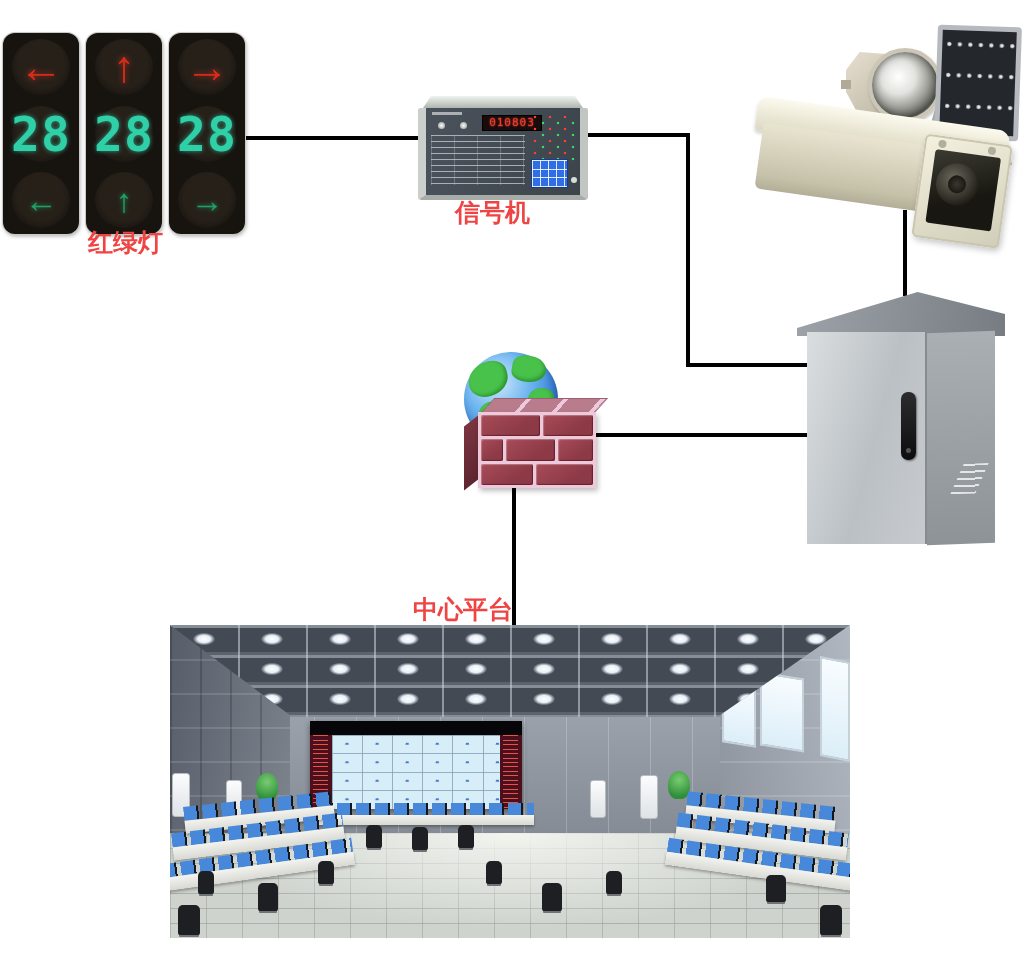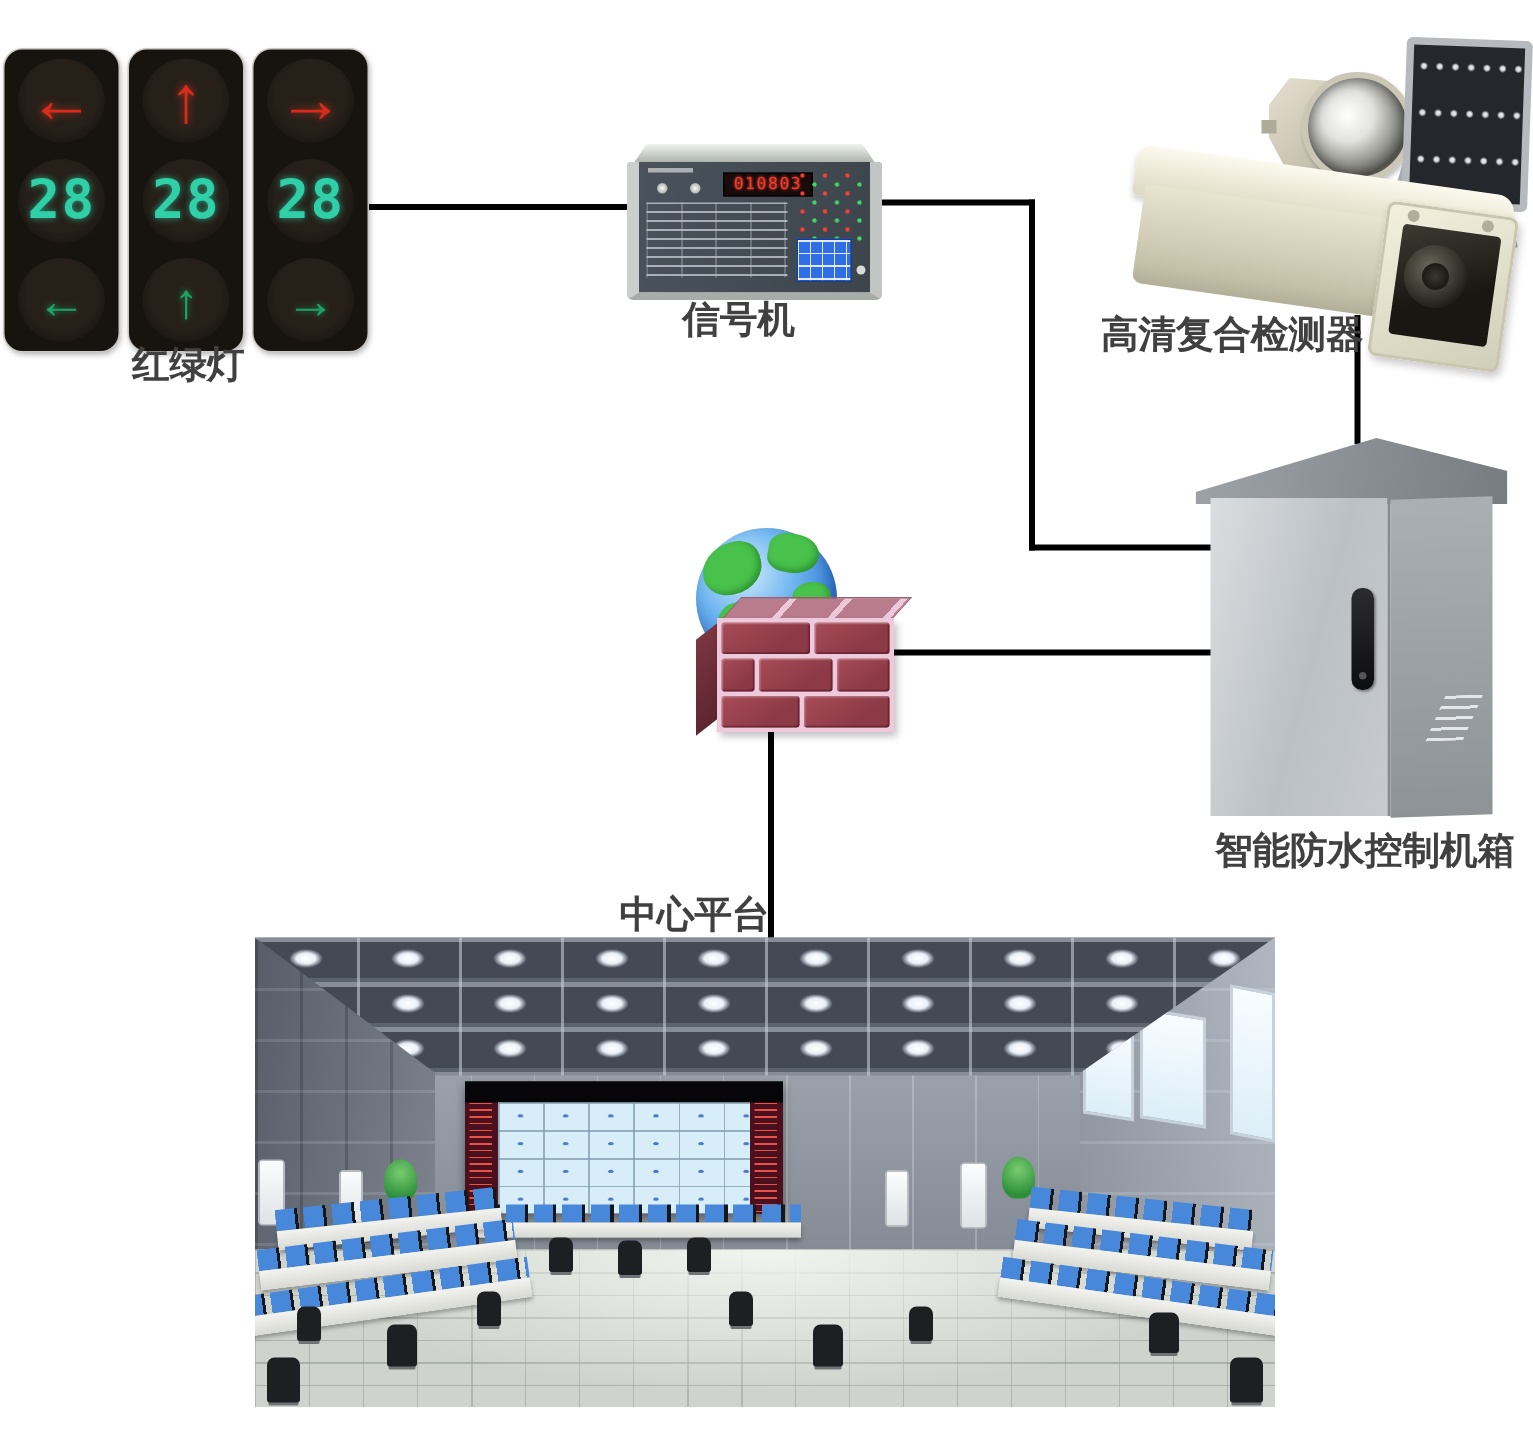--- a/index.html
+++ b/index.html
@@ -1,31 +1,31 @@
 <!DOCTYPE html>
 <html><head>
 <meta charset="utf-8">
 <style>
   html,body{margin:0;padding:0;background:#fff;}
   .canvas{position:relative;width:1022px;height:960px;background:#ffffff;overflow:hidden;
           font-family:"Liberation Sans", sans-serif;}
-  .node-label{position:absolute;font-weight:bold;font-size:25px;color:#404040;white-space:nowrap;}
+  .node-label{position:absolute;font-weight:bold;font-size:25px;color:#ef4444;white-space:nowrap;}
 
   
   .cline{position:absolute;background:#000;}
 
   
   .tl-group{position:absolute;left:3px;top:33px;display:flex;gap:7px;}
   .tl-unit{width:76px;height:189px;background:#17130f;border:4px solid #ececе8;
            border:4px solid #ececе4;border-radius:12px;box-shadow:0 0 0 1px #c9c9c5,1px 2px 4px rgba(0,0,0,.35);
            display:flex;flex-direction:column;align-items:center;justify-content:space-between;padding:6px 0;}
   .lamp{width:58px;height:56px;border-radius:50%;background:radial-gradient(circle at 50% 45%,#262019 55%,#0e0b08 100%);
         display:flex;align-items:center;justify-content:center;}
   .arrow-red{color:#d92b1a;font-size:44px;font-weight:bold;line-height:1;text-shadow:0 0 6px rgba(230,60,40,.8);}
-  .digits{color:#2fd0a8;font-family:"DejaVu Sans Mono",monospace;font-size:36px;font-weight:bold;
+  .digits{color:#2fd0a8;font-family:"DejaVu Sans Mono",monospace;font-size:48px;font-weight:bold;
           letter-spacing:1px;text-shadow:0 0 5px rgba(47,208,168,.7);}
   .arrow-green{color:#1da368;font-size:33px;font-weight:bold;line-height:1;text-shadow:0 0 5px rgba(40,200,120,.7);}
 
   
   .sig{position:absolute;left:418px;top:96px;width:170px;height:104px;}
   .sig-top{height:12px;margin:0 5px;background:linear-gradient(#f0f4f0,#aeb4ae);
            clip-path:polygon(5% 0,95% 0,100% 100%,0 100%);}
   .sig-body{position:relative;height:87px;background:linear-gradient(100deg,#4a535b,#3c444c);
             border-left:8px solid #ccd0cc;border-right:8px solid #c2c6c2;border-bottom:5px solid #a8aca8;
             border-radius:2px 2px 4px 4px;}
@@ -256,35 +256,33 @@
         <div class="cam-hinge" style="left:14px;"></div>
         <div class="cam-hinge" style="right:16px;"></div>
         <div class="cam-window">
           <div class="cam-lens">
             <div class="cam-lens-inner"></div>
           </div>
         </div>
       </div>
     </div>
   </div>
-  <div class="node-label" style="left:734px;top:206px;">高清复合检测器</div>
 
   <div class="cabinet">
     <div class="cab-roof"></div>
     <div class="cab-body">
       <div class="cab-front">
         <div class="cab-handle"></div>
         <div class="cab-lock"></div>
       </div>
       <div class="cab-side">
         <div class="cab-vents"></div>
       </div>
     </div>
   </div>
-  <div class="node-label" style="left:810px;top:550px;">智能防水控制机箱</div>
 
   <div class="platform">
     <div class="globe">
       <div class="land land1"></div>
       <div class="land land2"></div>
       <div class="land land3"></div>
       <div class="land land4"></div>
     </div>
     <div class="wall">
       <div class="wall-top"></div>

